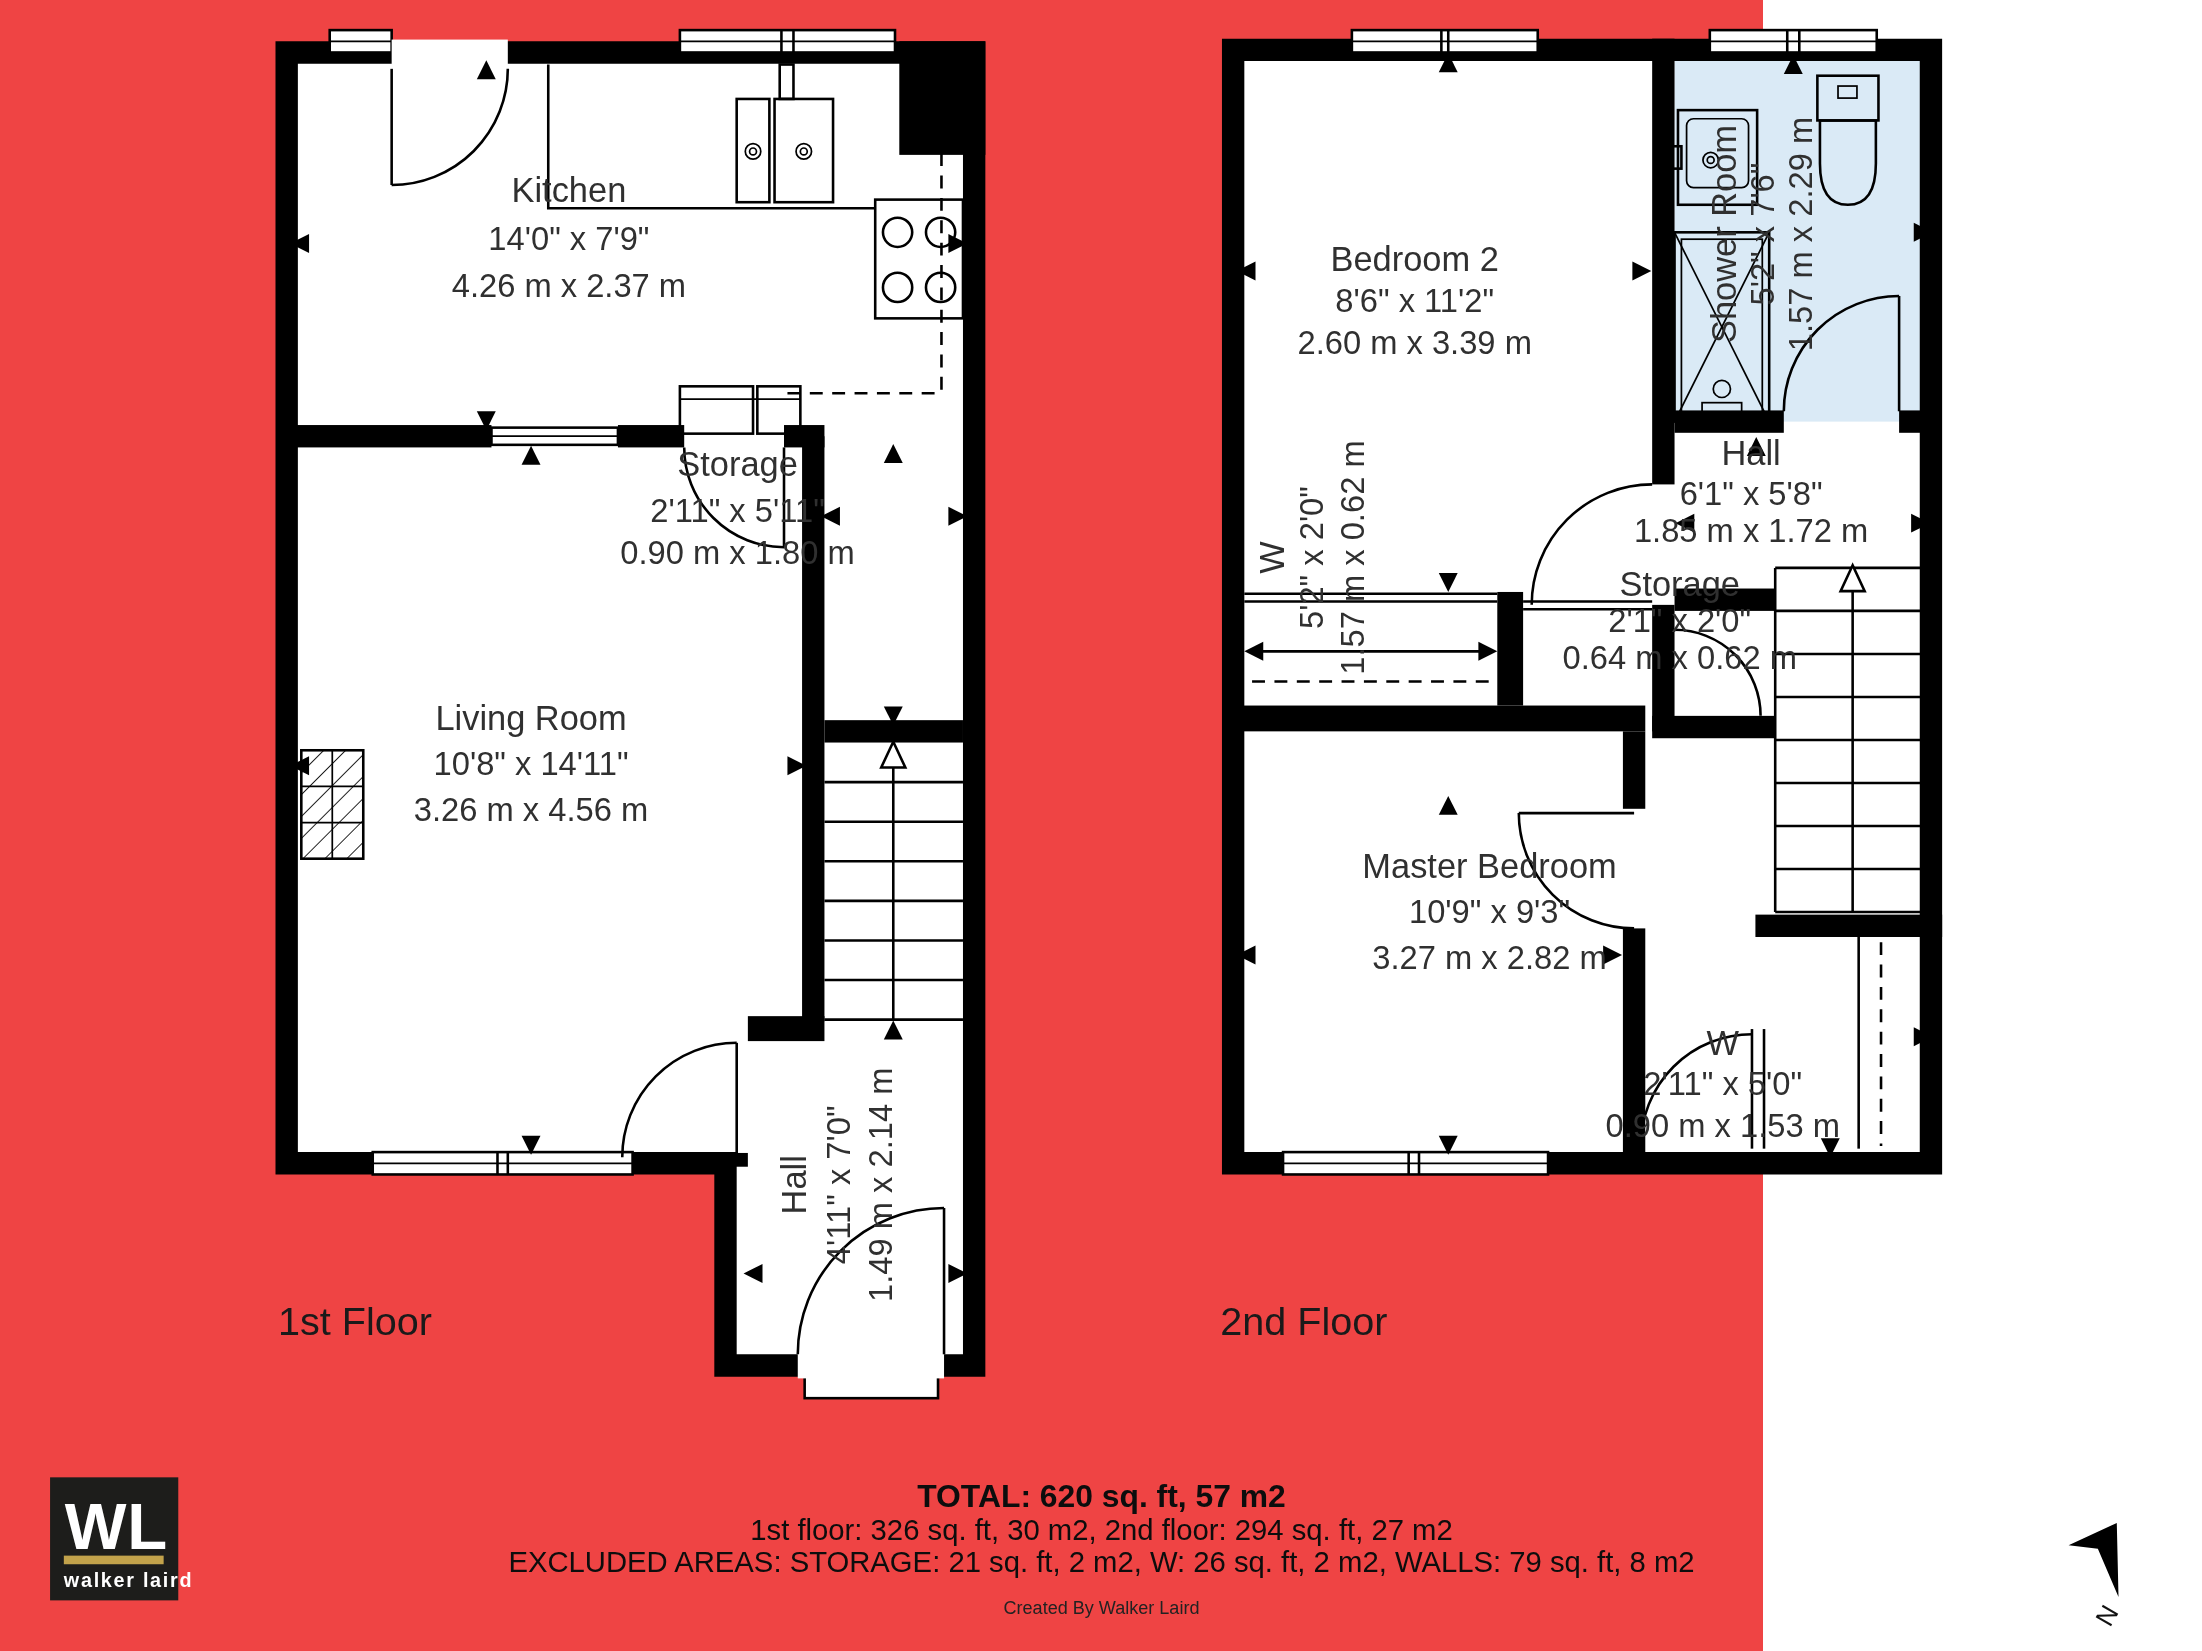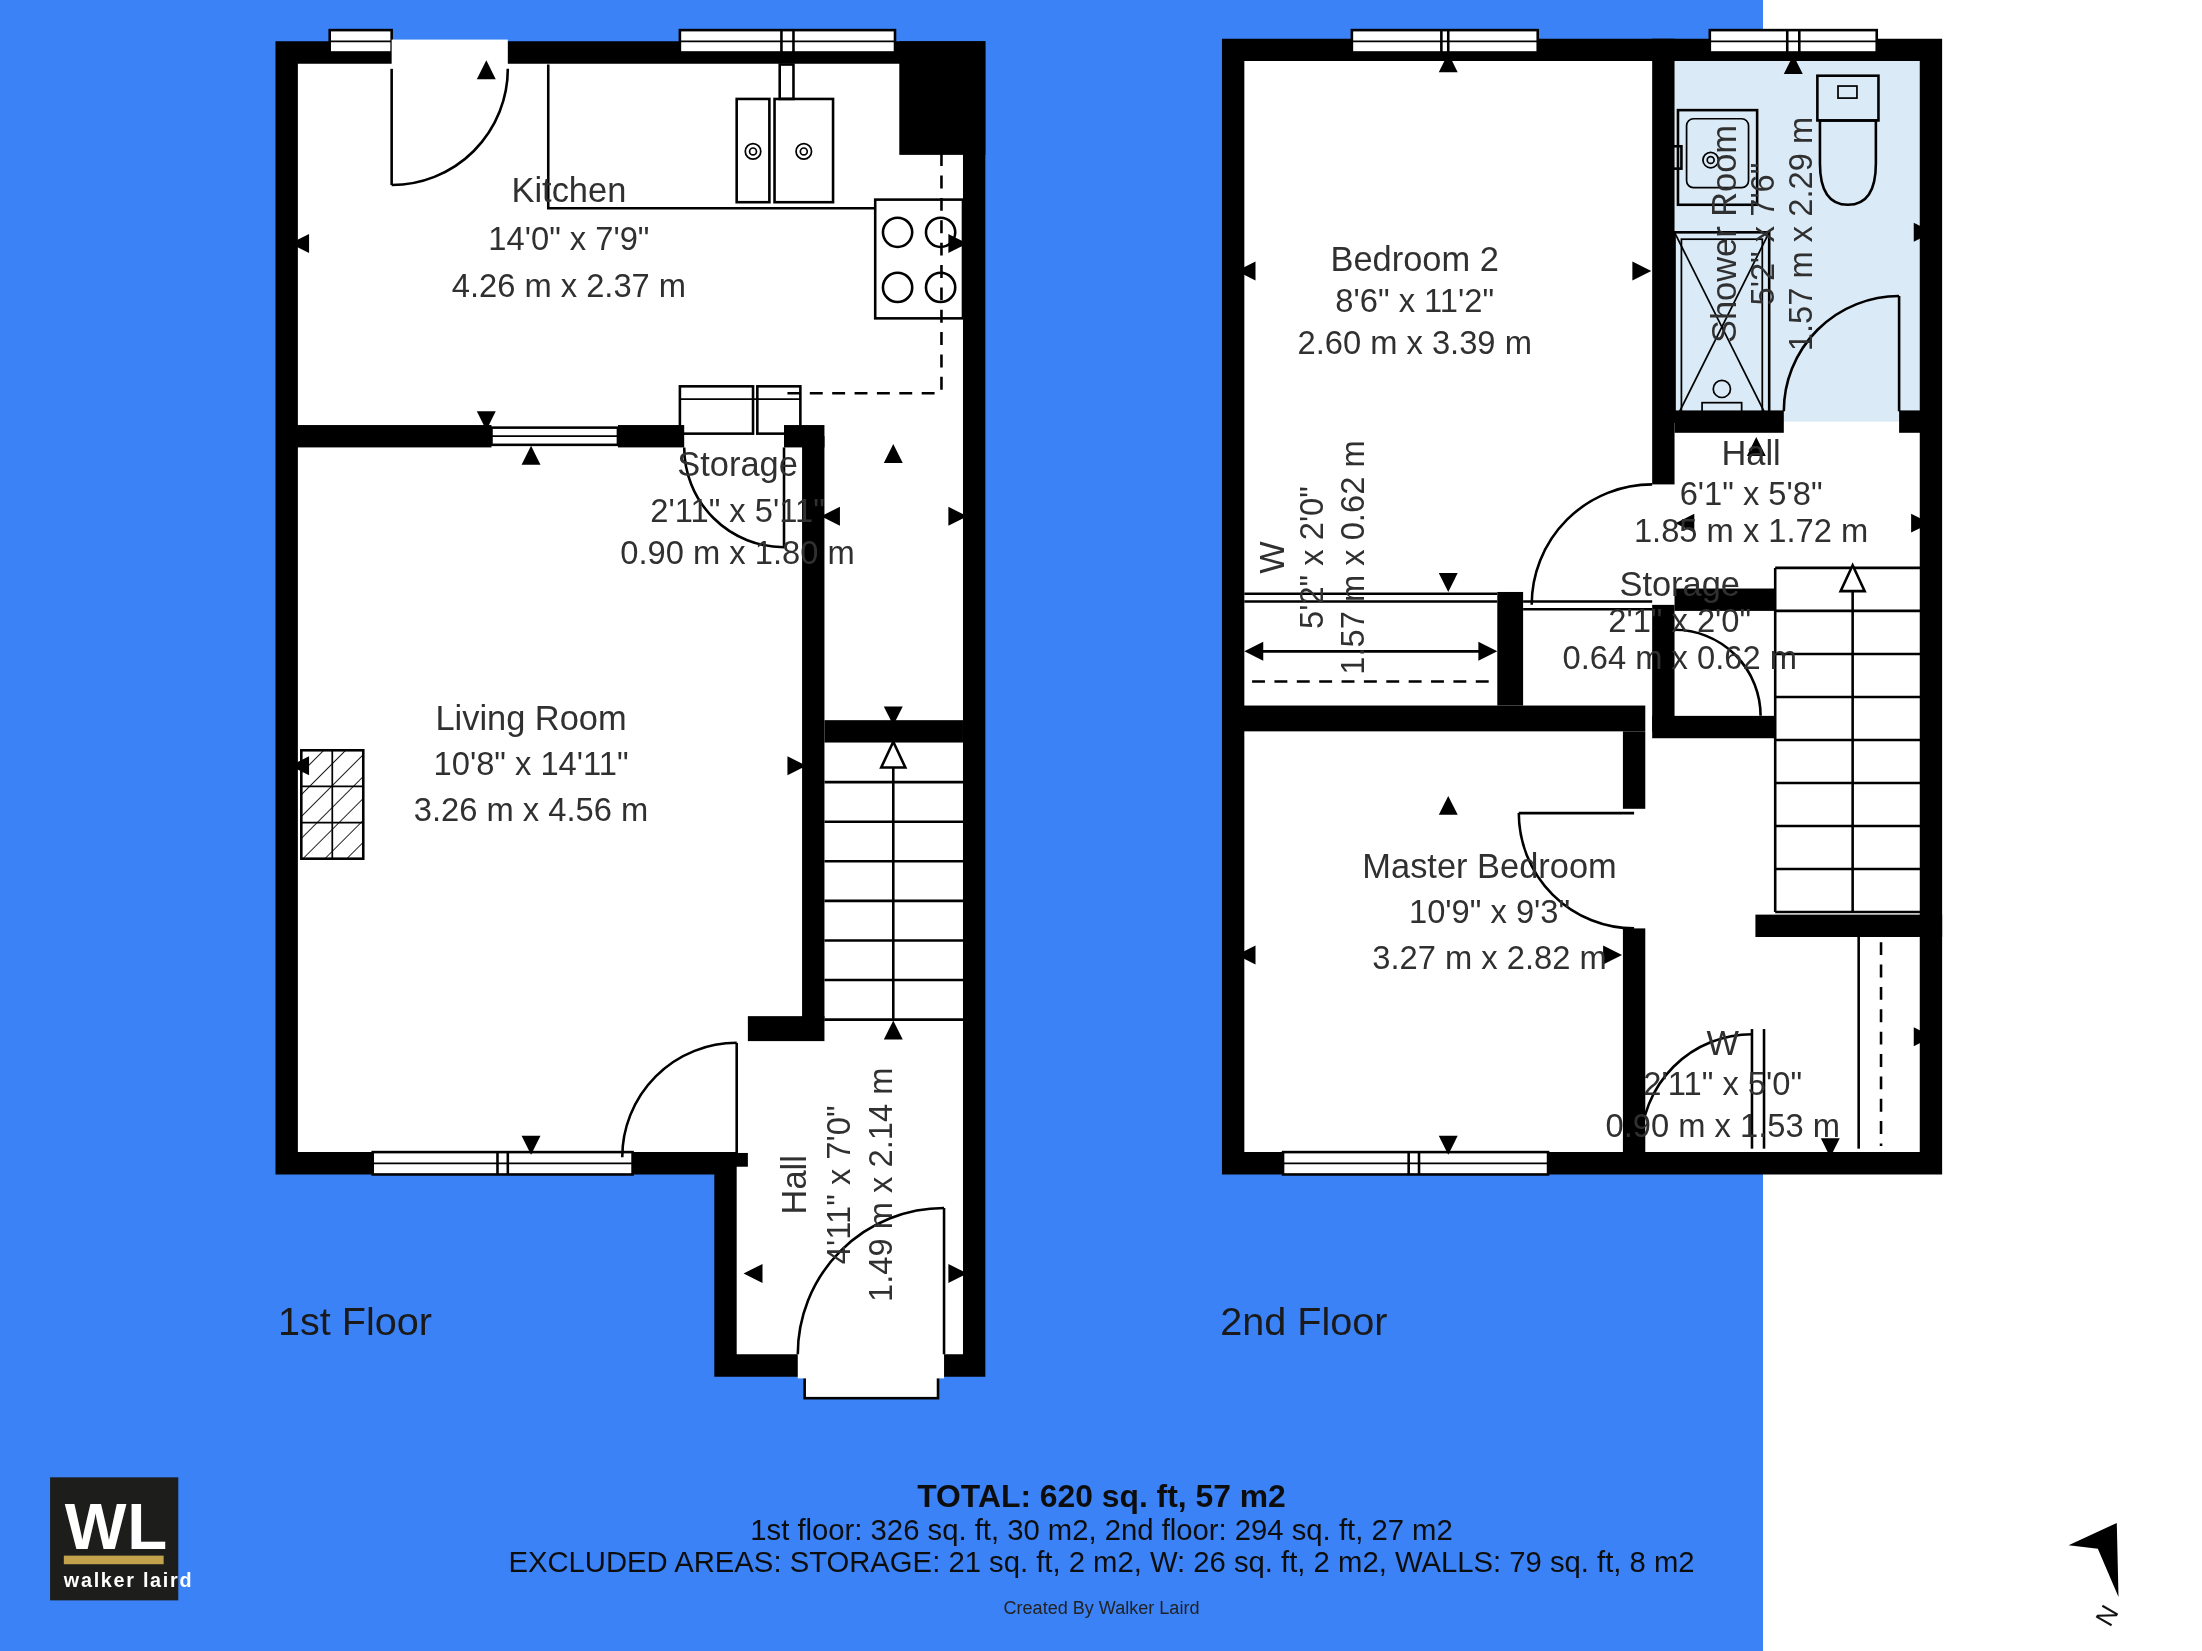--- a/index.html
+++ b/index.html
@@ -1,16 +1,16 @@
 <!DOCTYPE html>
 <html style="font-size:13.8px"><head>
 <meta charset="utf-8">
 <style>
   html,body{margin:0;padding:0;background:#ffffff;}
-  .page{width:1763px;height:1652px;position:relative;background:#3b82f6;}
+  .page{width:1763px;height:1652px;position:relative;background:#ef4444;}
   svg text{font-family:"Liberation Sans", sans-serif;}
   .rname{font-size:40px;fill:#303030;}
   .rdim{font-size:38px;fill:#303030;}
   .floorlbl{font-size:46px;fill:#1a1a1a;}
   .ftotal{font-size:37px;font-weight:bold;fill:#0d0d0d;}
   .fline{font-size:34px;fill:#0d0d0d;}
   .fcredit{font-size:21px;fill:#222;}
   .wl-init{font-size:76px;font-weight:bold;fill:#ffffff;letter-spacing:1px;}
   .wl-name{font-size:23px;font-weight:bold;fill:#ffffff;letter-spacing:2px;}
   .nlbl{font-size:30px;fill:#111;}

